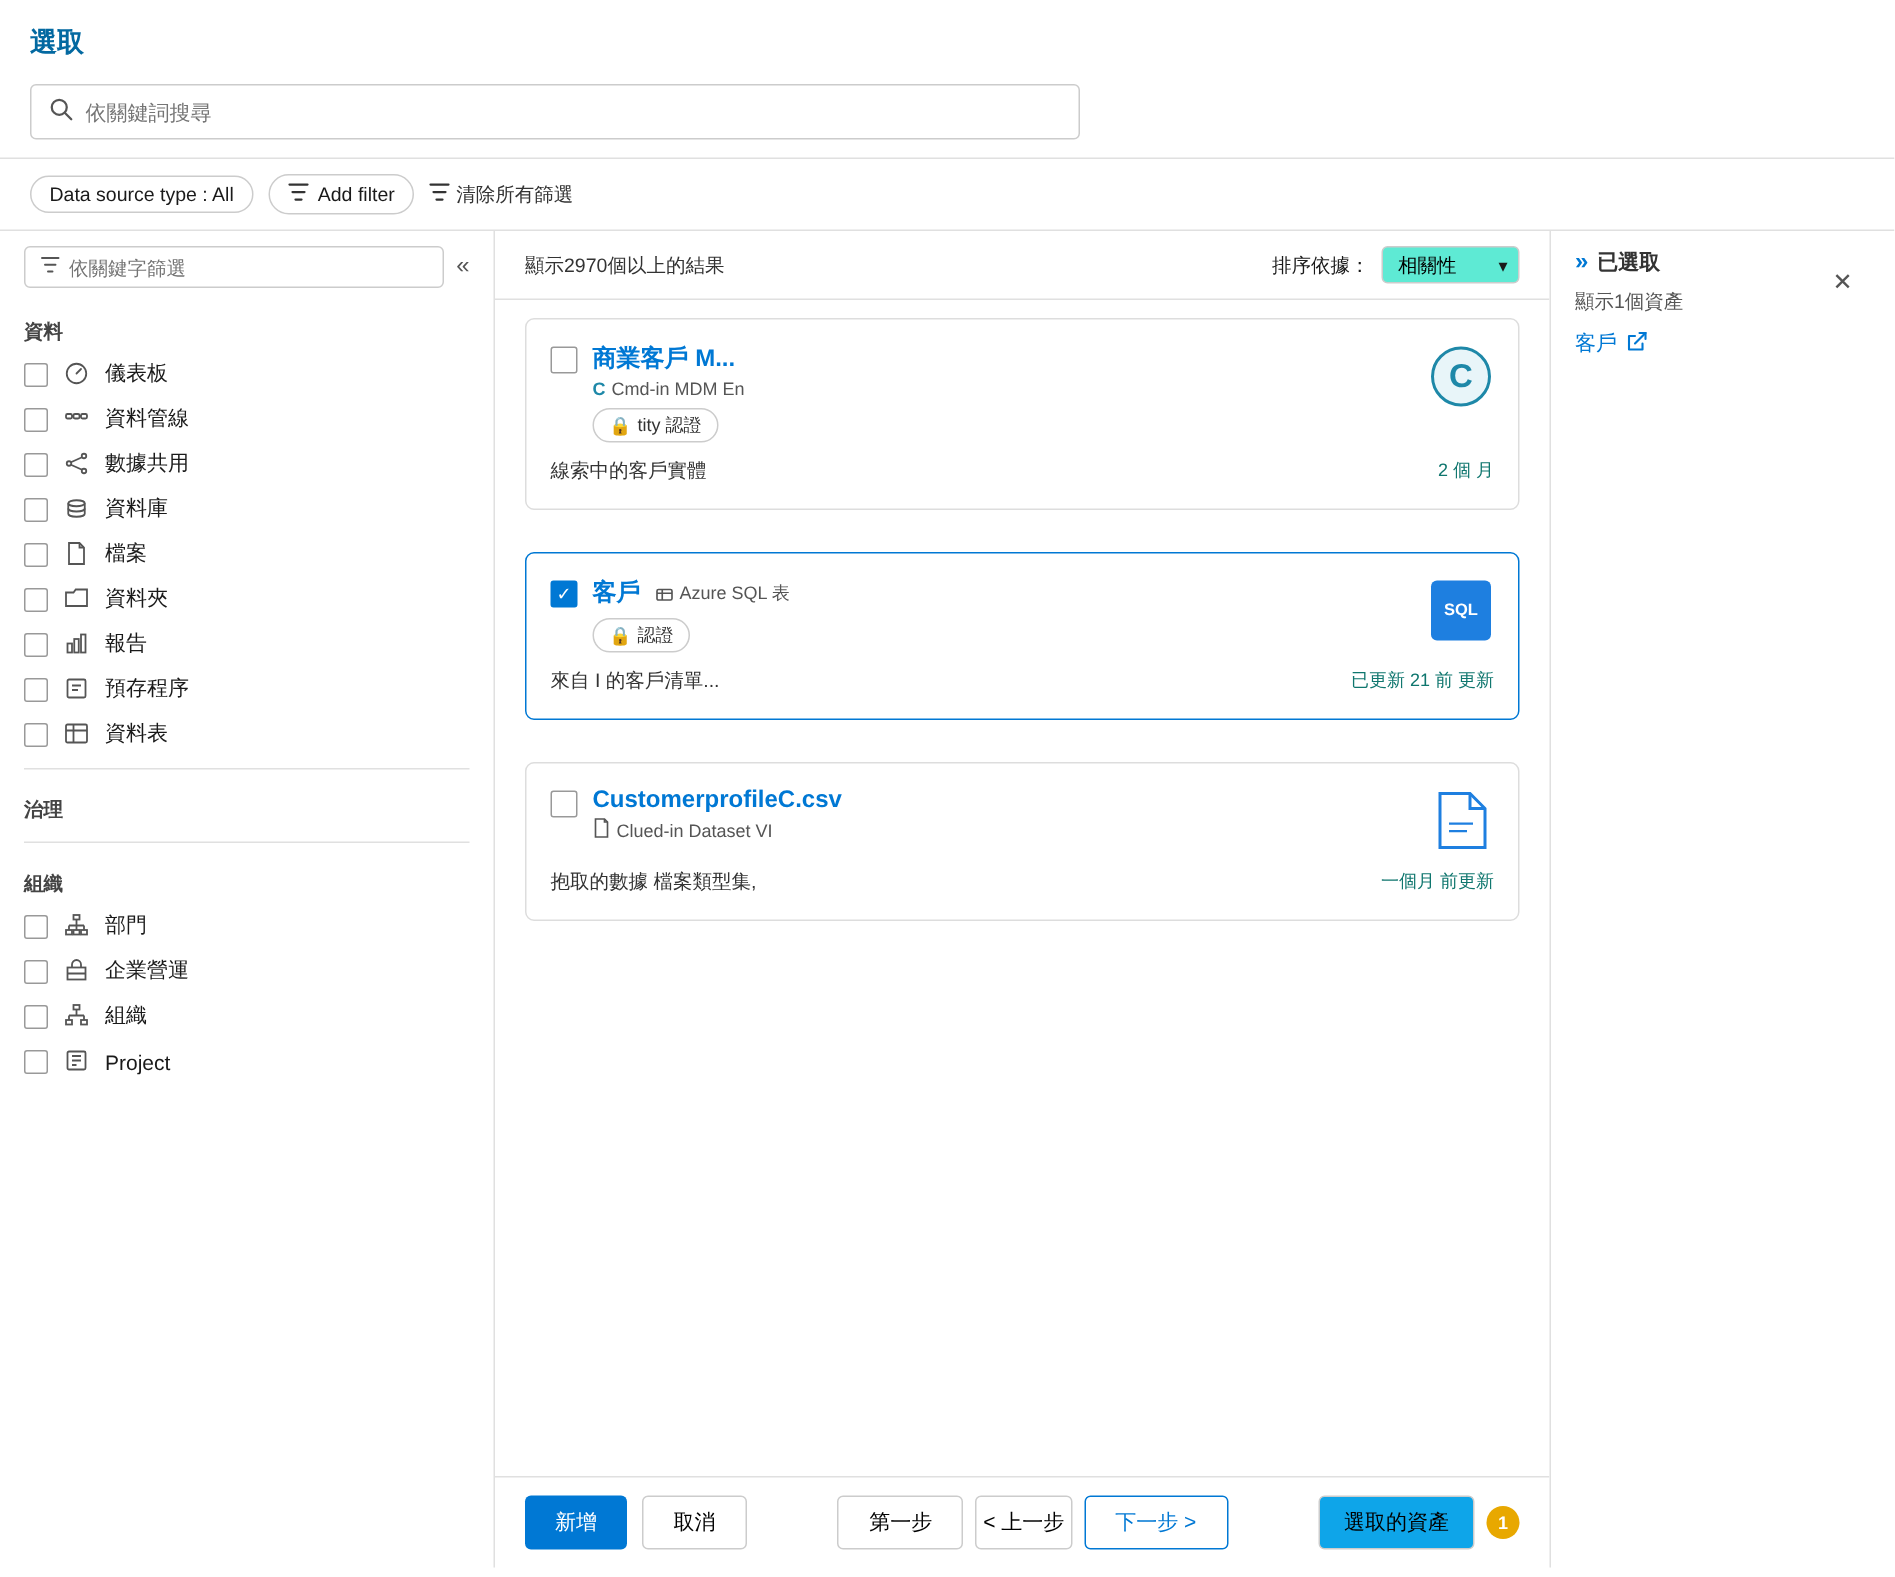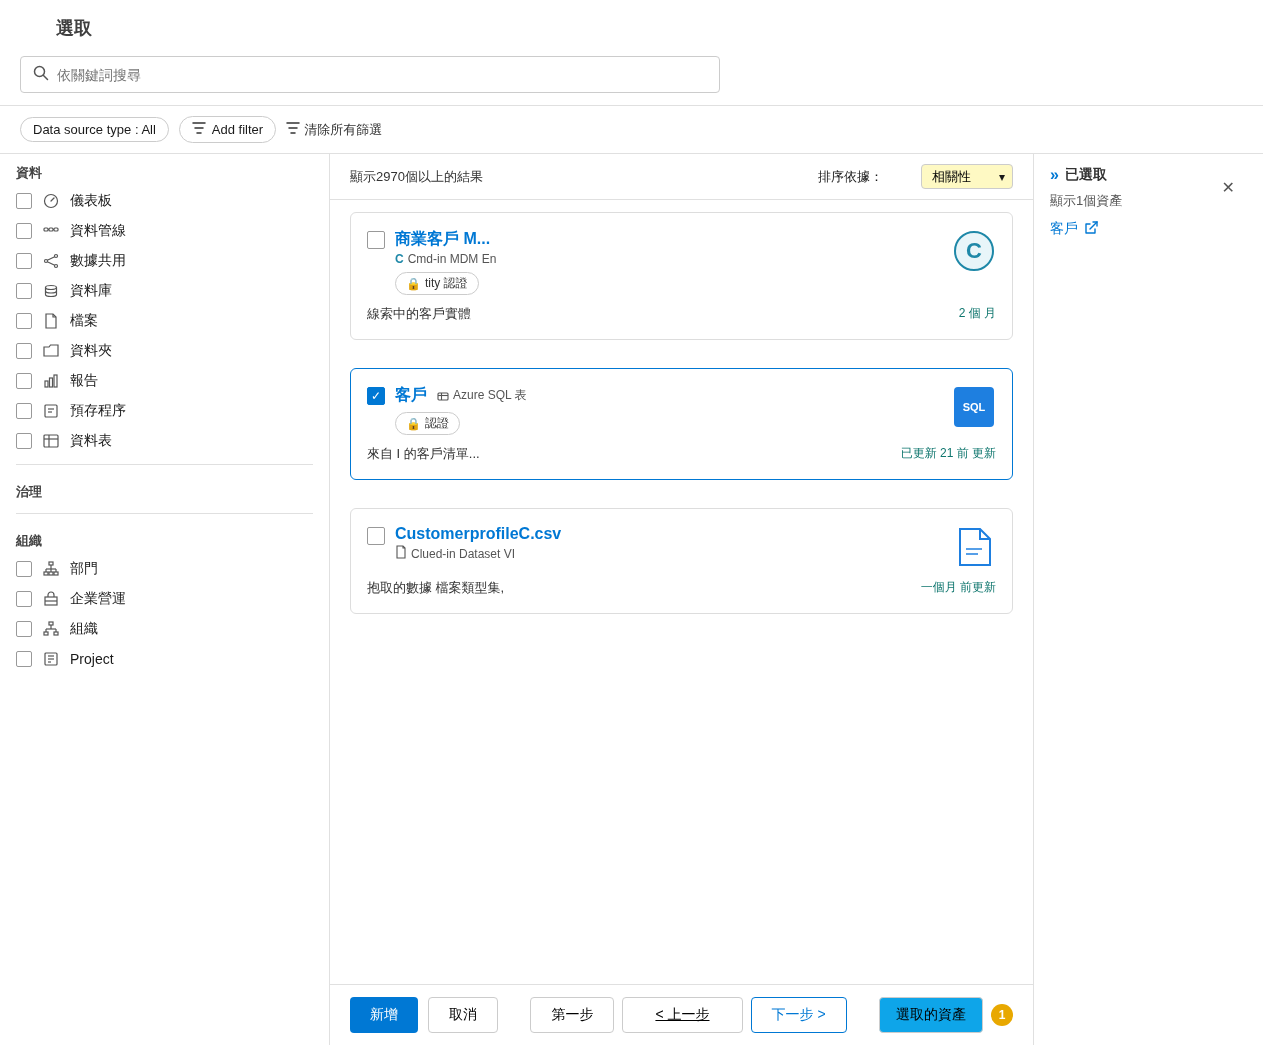--- a/index.html
+++ b/index.html
@@ -1,49 +1,49 @@
 <!DOCTYPE html>
 <html><head>
   <meta charset="utf-8">
   <style>
     * { box-sizing: border-box; margin: 0; padding: 0; }
     body { font-family: 'Segoe UI', Arial, sans-serif; font-size: 14px; background: #fff; color: #1a1a1a; height: 1051px; width: 1263px; overflow: hidden; }
 
-    .page-header { padding: 16px 20px 8px 20px; font-size: 18px; font-weight: 600; color: #404040; margin-left: 36px; }
+    .page-header { padding: 16px 20px 8px 20px; font-size: 18px; font-weight: 600; color: #0369a1; }
 
     .search-bar-area { padding: 8px 20px 12px 20px; border-bottom: 1px solid #e0e0e0; }
     .search-input-wrap { display: flex; align-items: center; border: 1px solid #ccc; border-radius: 4px; padding: 8px 12px; width: 700px; background: #fff; }
     .search-input-wrap input { border: none; outline: none; font-size: 14px; color: #999; flex: 1; background: transparent; }
     .search-icon-svg { margin-right: 8px; color: #555; }
 
     .filter-bar { display: flex; align-items: center; padding: 10px 20px; gap: 10px; border-bottom: 1px solid #e0e0e0; }
     .filter-chip { display: flex; align-items: center; border: 1px solid #ccc; border-radius: 20px; padding: 4px 12px; font-size: 13px; cursor: pointer; background: #fff; gap: 6px; text-align: right; }
     .clear-filters { display: flex; align-items: center; gap: 4px; font-size: 13px; color: #333; cursor: pointer; text-align: right; }
 
     .main-layout { display: flex; height: calc(1051px - 160px); }
 
     
     .sidebar { width: 330px; border-right: 1px solid #e0e0e0; overflow-y: auto; padding: 0; }
     .sidebar-filter-header { display: flex; align-items: center; justify-content: space-between; padding: 10px 16px; }
     .sidebar-filter-input { display: flex; align-items: center; border: 1px solid #ccc; border-radius: 4px; padding: 5px 10px; flex: 1; font-size: 13px; }
     .sidebar-filter-input input { border: none; outline: none; font-size: 13px; flex: 1; background: transparent; }
     .collapse-btn { cursor: pointer; font-size: 16px; color: #555; margin-left: 8px; }
 
     .sidebar-section-title { font-size: 13px; font-weight: 600; color: #444; padding: 10px 16px 4px 16px; }
-    .sidebar-item { display: flex; align-items: center; gap: 10px; padding: 6px 16px; cursor: pointer; font-size: 14px; }
+    .sidebar-item { display: flex; align-items: flex-end; gap: 10px; padding: 6px 16px; cursor: pointer; font-size: 14px; }
     .sidebar-checkbox { width: 16px; height: 16px; border: 1px solid #999; border-radius: 2px; flex-shrink: 0; }
     .sidebar-item-icon { width: 18px; height: 18px; display: flex; align-items: center; justify-content: center; flex-shrink: 0; }
     .sidebar-divider { height: 1px; background: #e0e0e0; margin: 8px 16px; }
 
     
     .results-area { flex: 1; display: flex; flex-direction: column; overflow: hidden; }
     .results-header { display: flex; align-items: center; justify-content: space-between; padding: 10px 20px; border-bottom: 1px solid #e0e0e0; }
     .results-count { font-size: 13px; color: #333; }
     .sort-control { display: flex; align-items: center; gap: 8px; font-size: 13px; }
-    .sort-select { border: 1px solid #ccc; border-radius: 4px; padding: 4px 28px 4px 10px; font-size: 13px; appearance: none; background: #fef9c3; cursor: pointer; margin-left: 30px; }
+    .sort-select { border: 1px solid #ccc; border-radius: 4px; padding: 4px 28px 4px 10px; font-size: 13px; appearance: none; background: #5eead4; cursor: pointer; }
     .sort-wrapper { position: relative; }
     .sort-wrapper::after { content: '▾'; position: absolute; right: 8px; top: 50%; transform: translateY(-50%); pointer-events: none; font-size: 12px; }
     .result-card { border: 1px solid #ddd; border-radius: 6px; padding: 16px; background: #fff; position: relative; }
     .result-card-header { display: flex; align-items: flex-start; justify-content: space-between; margin-bottom: 6px; }
     .result-card-left { display: flex; align-items: flex-start; gap: 10px; }
     .card-checkbox { width: 18px; height: 18px; border: 1px solid #999; border-radius: 2px; flex-shrink: 0; margin-top: 2px; }
     .card-checkbox.checked { background: #0078d4; border-color: #0078d4; display: flex; align-items: center; justify-content: center; color: #fff; font-size: 12px; }
     .card-title { font-size: 16px; font-weight: 600; color: #0078d4; }
     .card-subtitle { font-size: 12px; color: #555; display: flex; align-items: center; gap: 4px; margin-top: 2px; }
     .card-subtitle-icon { color: #0078d4; font-size: 12px; }
@@ -60,21 +60,21 @@
     .right-panel-header { display: flex; align-items: center; gap: 6px; font-size: 14px; font-weight: 600; color: #333; margin-bottom: 8px; }
     .right-panel-header-icon { color: #0078d4; font-size: 16px; }
     .right-panel-subtitle { font-size: 13px; color: #555; margin-bottom: 10px; }
     .right-panel-item { display: flex; align-items: center; gap: 6px; font-size: 14px; color: #0078d4; cursor: pointer; }
     .right-panel-close { position: absolute; right: 12px; top: 12px; cursor: pointer; font-size: 16px; color: #555; }
     .right-panel-top { position: relative; }
 
     
     .bottom-bar { display: flex; align-items: center; justify-content: space-between; padding: 12px 20px; border-top: 1px solid #e0e0e0; background: #fff; }
     .btn-first { padding: 8px 20px; border: 1px solid #ccc; border-radius: 4px; background: #fff; cursor: pointer; font-size: 14px; }
-    .btn-prev { padding: 8px 32px; border: 1px solid #ccc; border-radius: 4px; background: #fff; cursor: pointer; font-size: 14px; text-decoration: underline; }
+    .btn-prev { padding: 8px 4px; border: 1px solid #ccc; border-radius: 4px; background: #fff; cursor: pointer; font-size: 14px; }
     .btn-next { padding: 8px 20px; border: 1px solid #0078d4; border-radius: 4px; background: #fff; color: #0078d4; cursor: pointer; font-size: 14px; font-weight: 500; }
     .btn-selected-assets { padding: 8px 16px; border: 1px solid #ccc; border-radius: 4px; background: #0ea5e9; cursor: pointer; font-size: 14px; }
     .selected-badge { background: #e8a800; color: #fff; border-radius: 50%; width: 22px; height: 22px; display: flex; align-items: center; justify-content: center; font-size: 12px; font-weight: 600; }
 
     .btn-new { padding: 8px 20px; border: none; border-radius: 4px; background: #0078d4; color: #fff; cursor: pointer; font-size: 14px; font-weight: 500; }
     .btn-cancel { padding: 8px 20px; border: 1px solid #ccc; border-radius: 4px; background: #fff; cursor: pointer; font-size: 14px; }
 
     
     .icon-c-circle { width: 40px; height: 40px; border-radius: 50%; background: #e8f5f9; display: flex; align-items: center; justify-content: center; color: #1e88a8; font-size: 22px; font-weight: 700; border: 2px solid #1e88a8; }
     
@@ -126,20 +126,31 @@
         <path d="M1 2h12M3 7h8M5 12h4" stroke="#333" stroke-width="1.5" stroke-linecap="round"></path>
       </svg>
     </span>
     <span>清除所有篩選</span>
   </div>
 </div>
 
 <div class="main-layout">
 
   <div class="sidebar">
+    <div class="sidebar-filter-header">
+      <div class="sidebar-filter-input">
+        <span>
+          <svg width="13" height="13" viewBox="0 0 13 13" fill="none">
+              <path d="M1 2h11M3 6.5h7M5 11h3" stroke="#555" stroke-width="1.3" stroke-linecap="round"></path>
+            </svg>
+        </span>
+        <input type="text" style="margin-left: 6px;" placeholder="依關鍵字篩選">
+      </div>
+      <span class="collapse-btn">«</span>
+    </div>
 
     <div class="section-group">
       <div class="sidebar-section-title">資料</div>
 
       <div class="sidebar-item">
         <div class="sidebar-checkbox"></div>
         <span class="sidebar-item-icon">
           <svg width="16" height="16" viewBox="0 0 16 16" fill="none">
               <circle cx="8" cy="8" r="6.5" stroke="#555" stroke-width="1.2"></circle>
               <path d="M8 8 L11 5" stroke="#555" stroke-width="1.2" stroke-linecap="round"></path>

